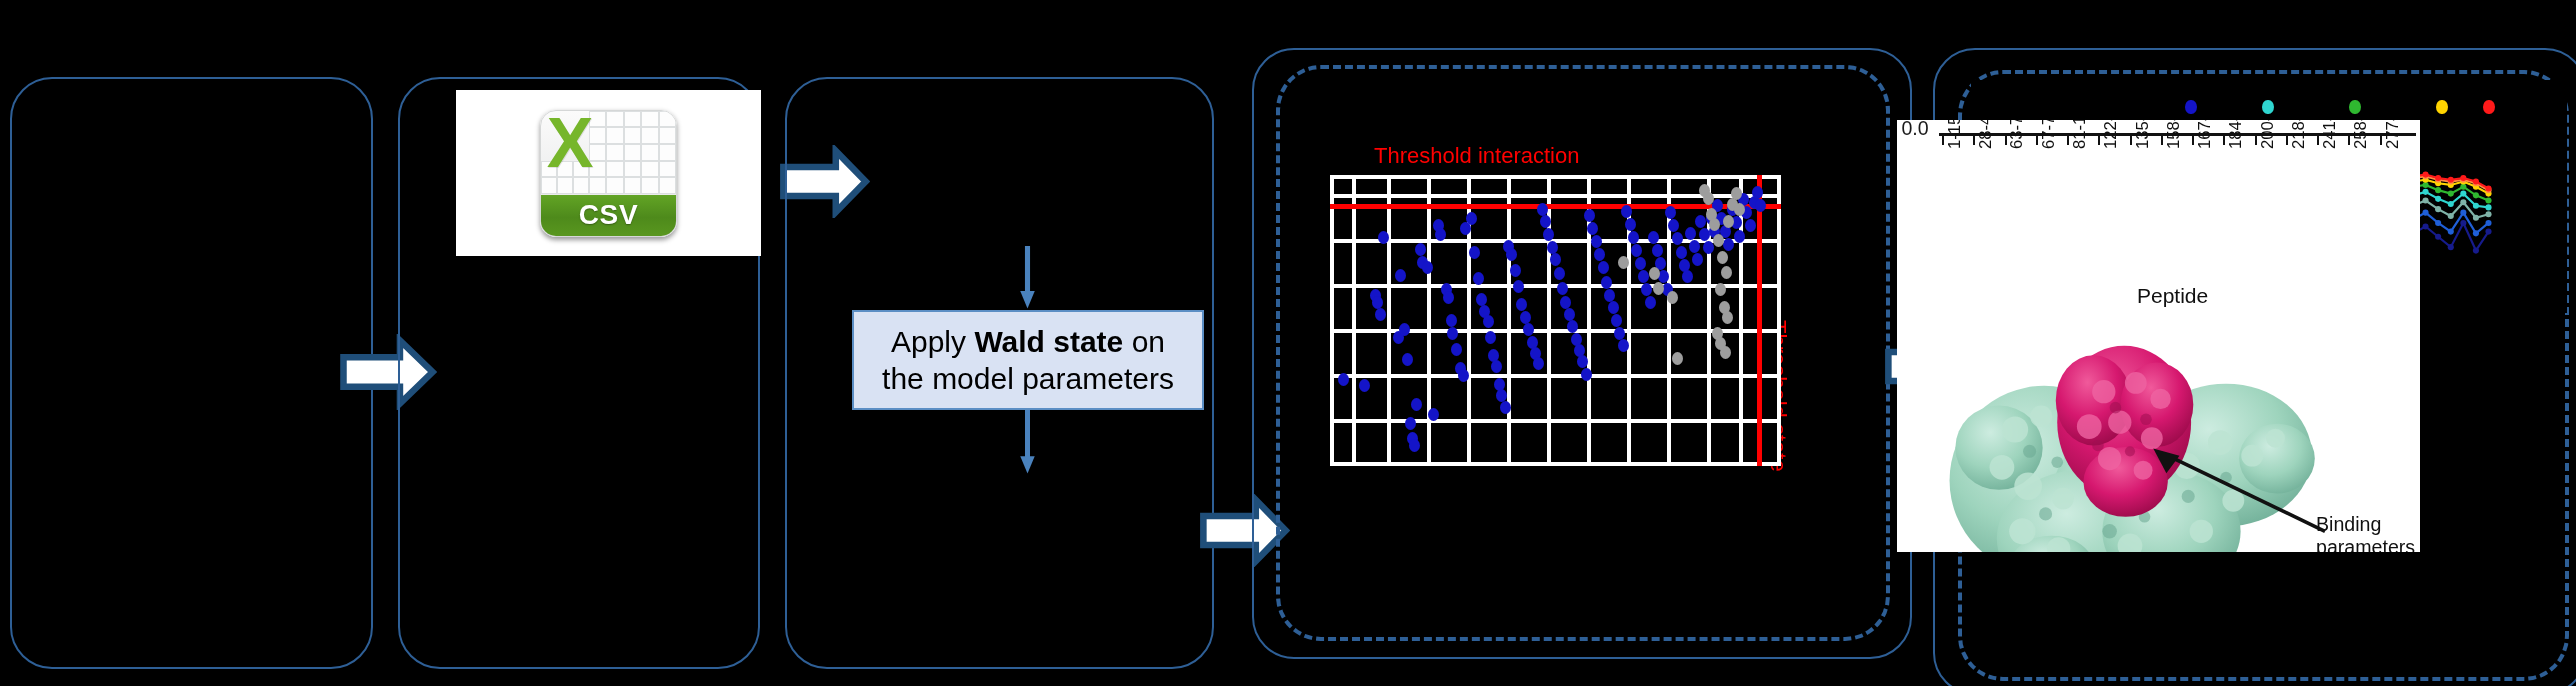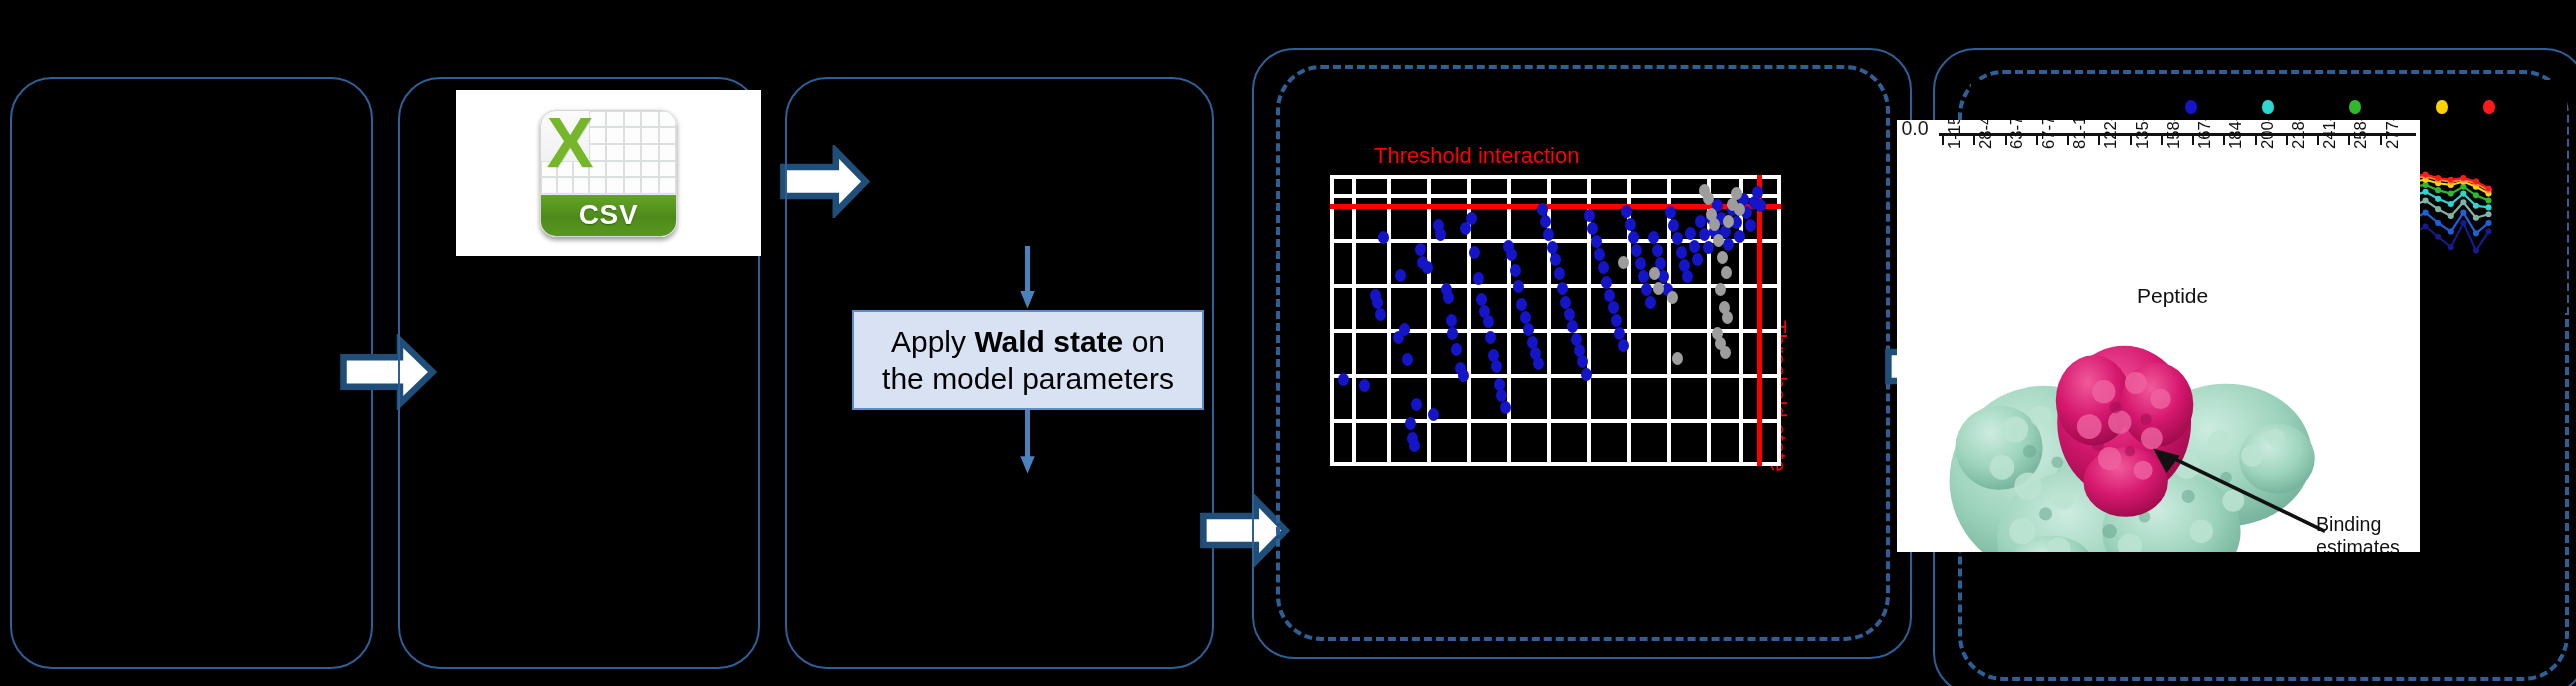--- a/index.html
+++ b/index.html
@@ -926,18 +926,18 @@
             <circle cx="268" cy="190" r="7"></circle>
         </g>
       </g>
 
       <line x1="536" y1="300" x2="320" y2="196" stroke="#111111" stroke-width="5"></line>
       <path d="M300 186 L336 196 L318 220 Z" fill="#111111"></path>
     </svg>
 
     <div class="binding-label" style="left:419px; top:393px;">
       <span>Binding</span><br>
-      <span>estimates</span>
+      <span>parameters</span>
     </div>
   </div>
 
 </div>
 
 
 </body></html>

